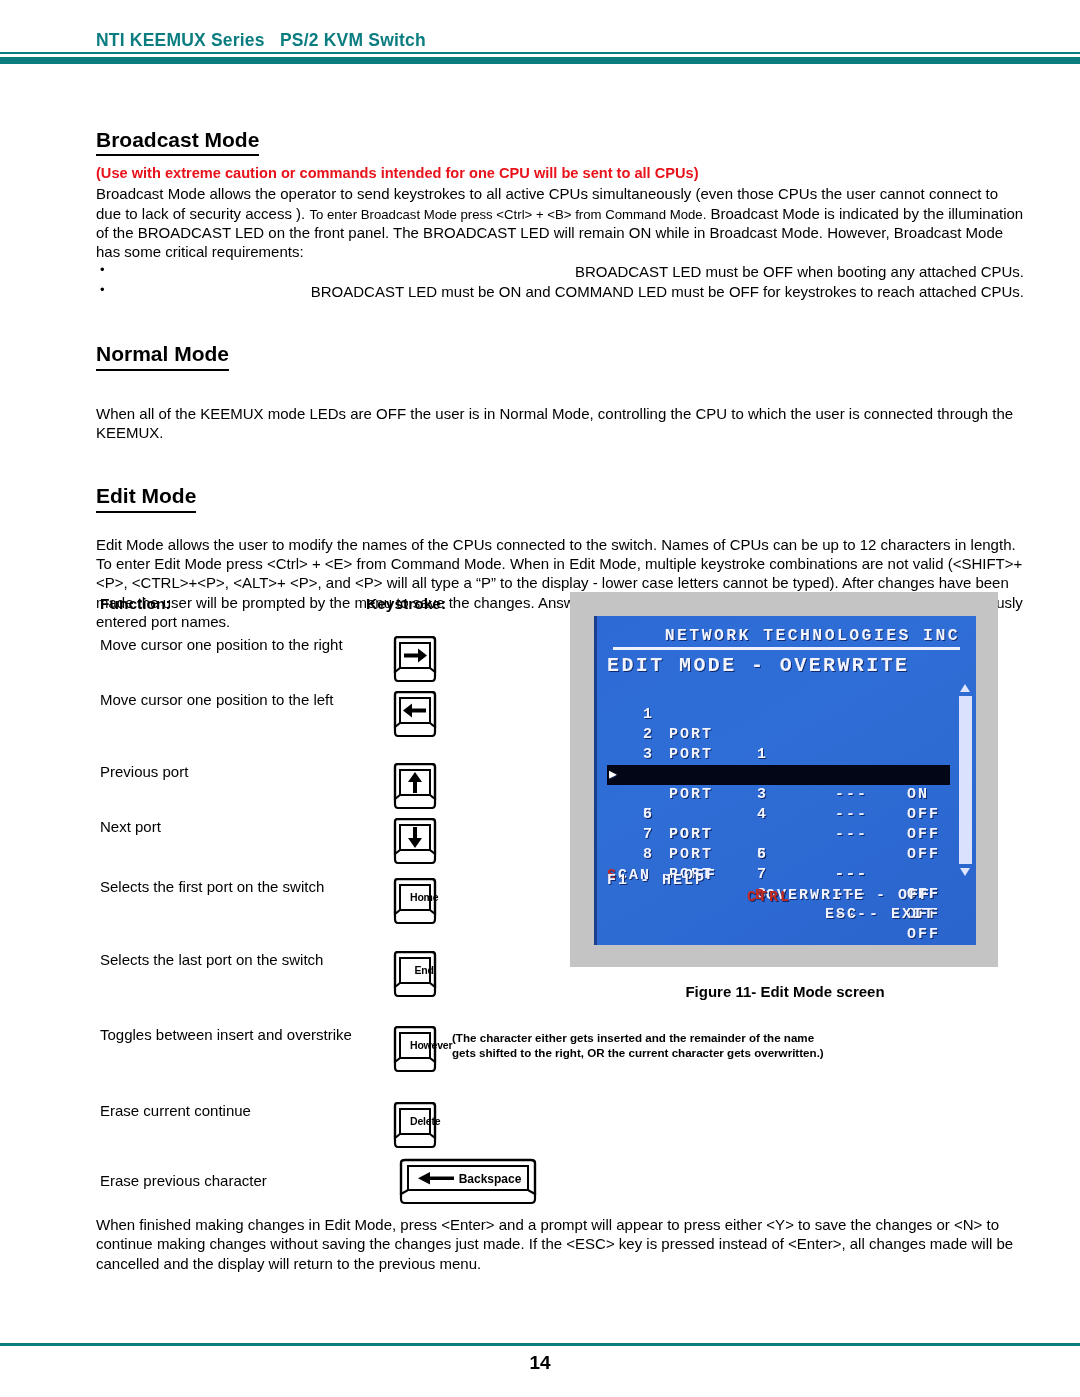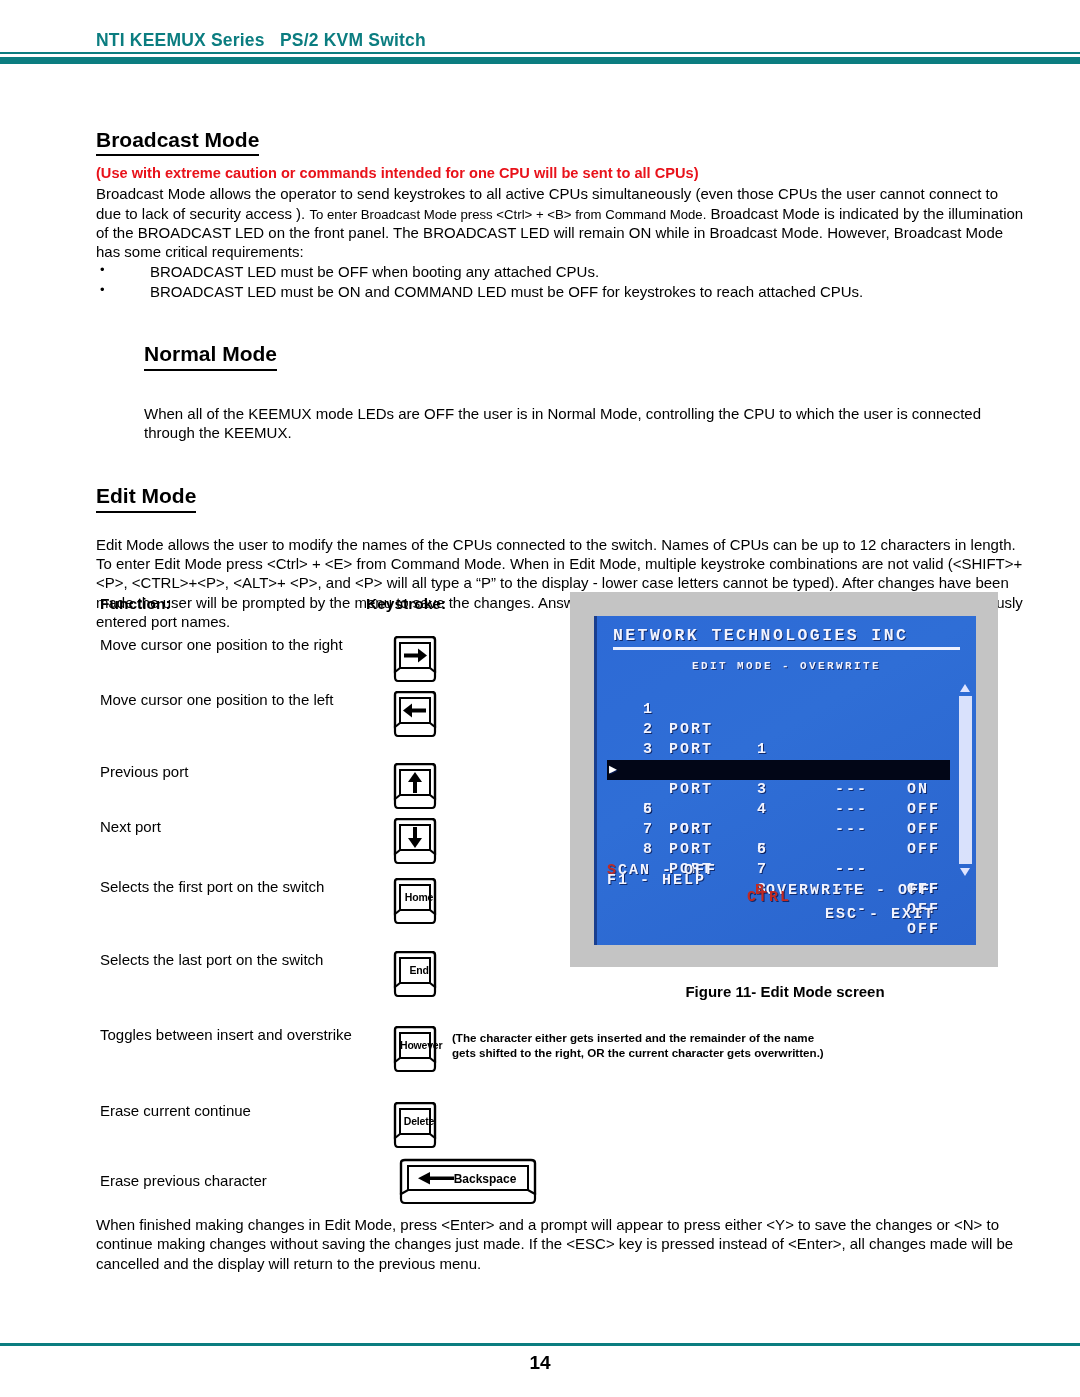--- a/index.html
+++ b/index.html
@@ -92,20 +92,21 @@
     line-height: 1.295;
     margin: 0;
     text-align: left;
   }
   .small-inline { font-size: 13.2px; }
 
   ul.bullets {
     list-style: none;
     margin: 0;
     padding: 0;
+    text-align: right;
   }
   ul.bullets li {
     font-size: 15px;
     line-height: 1.32;
     position: relative;
     padding-left: 54px;
     margin: 0;
   }
   ul.bullets li::before {
     content: "\2022";
@@ -149,21 +150,21 @@
   
   .keycap {
     position: relative;
     width: 46px;
     height: 47px;
   }
   .keycap.wide { width: 140px; height: 48px; }
   .keycap svg { display: block; }
   .keycap .cap-label {
     position: absolute;
-    left: 8px; right: 0;
+    left: 18px; right: 0;
     top: 13px;
     text-align: center;
     font-size: 10.5px;
     font-weight: bold;
     font-family: "Liberation Sans", sans-serif;
     letter-spacing: -0.2px;
     pointer-events: none;
   }
   .keycap.wide .cap-label {
     top: 14px;
@@ -211,29 +212,28 @@
   }
   .osd-text {
     color: #f2f4ff;
     text-shadow: 1px 1px 0 rgba(10,30,90,0.85);
     font-weight: bold;
     letter-spacing: 2.4px;
     white-space: pre;
   }
   #osd-company {
     font-size: 16.5px;
-    text-align: left;
+    text-align: right;
     border-bottom: 3px solid #eef1ff;
     padding-bottom: 2px;
     margin: 2px 6px 0 6px;
   }
   #osd-mode {
-    font-size: 11px;
-    text-align: center;
-    margin-top: 10px;
+    font-size: 20px;
+    margin-top: 4px;
   }
   #osd-list {
     margin-top: 8px;
     position: relative;
     padding-right: 16px;
   }
   .osd-row {
     position: relative;
     height: 20px;
     line-height: 20px;
@@ -326,21 +326,21 @@
   <div style="margin-top:128px;">
     <h2 class="section-heading">Broadcast Mode</h2>
     <div class="warn-line">(Use with extreme caution or commands intended for one CPU will be sent to all CPUs)</div>
     <p class="body-text"><span>Broadcast Mode allows the operator to send keystrokes to all active CPUs simultaneously (even those CPUs the user cannot connect to due to lack of security access ).</span>  <span class="small-inline">To enter Broadcast Mode press &lt;Ctrl&gt; + &lt;B&gt; from Command Mode.</span>  <span>Broadcast Mode is indicated by the illumination of the BROADCAST LED on the front panel.    The BROADCAST LED will remain ON while in Broadcast Mode.   However, Broadcast Mode has some critical requirements:</span></p>
     <ul class="bullets">
       <li>BROADCAST LED must be OFF when booting any attached CPUs.</li>
       <li>BROADCAST LED must be ON and COMMAND LED must be OFF for keystrokes to reach attached CPUs.</li>
     </ul>
   </div>
 
-  <div style="margin-top:41px;margin-left:48px;">
+  <div style="margin-top:41px;">
     <h2 class="section-heading">Normal Mode</h2>
     <p class="body-text" style="margin-top:33px;">When all of the KEEMUX mode LEDs are OFF the user is in Normal Mode, controlling the CPU to which the user is connected through the KEEMUX.</p>
   </div>
 
   <div style="margin-top:42px;">
     <h2 class="section-heading">Edit Mode</h2>
     <p class="body-text" style="margin-top:22px;">Edit Mode allows the user to modify the names of the CPUs connected to the switch.  Names of CPUs can be up to 12 characters in length.  To enter Edit Mode press &lt;Ctrl&gt; + &lt;E&gt; from Command Mode.   When in Edit Mode, multiple keystroke combinations are not valid (&lt;SHIFT&gt;+&lt;P&gt;, &lt;CTRL&gt;+&lt;P&gt;, &lt;ALT&gt;+ &lt;P&gt;, and &lt;P&gt; will all type a “P” to the display - lower case letters cannot be typed). After changes have been made the user will be prompted by the menu to save the changes.  Answer "Y" to save changes and answer "N" to continue using previously entered port names.</p>
   </div>
 
   <p class="body-text" style="position:absolute; left:0; top:1215px; width:928px;">When finished making changes in Edit Mode, press &lt;Enter&gt; and a prompt will appear to press either &lt;Y&gt; to save the changes or &lt;N&gt; to continue making changes without saving the changes just made.     If the &lt;ESC&gt; key is pressed instead of &lt;Enter&gt;, all changes made will be cancelled and the display will return to the previous menu.</p>

